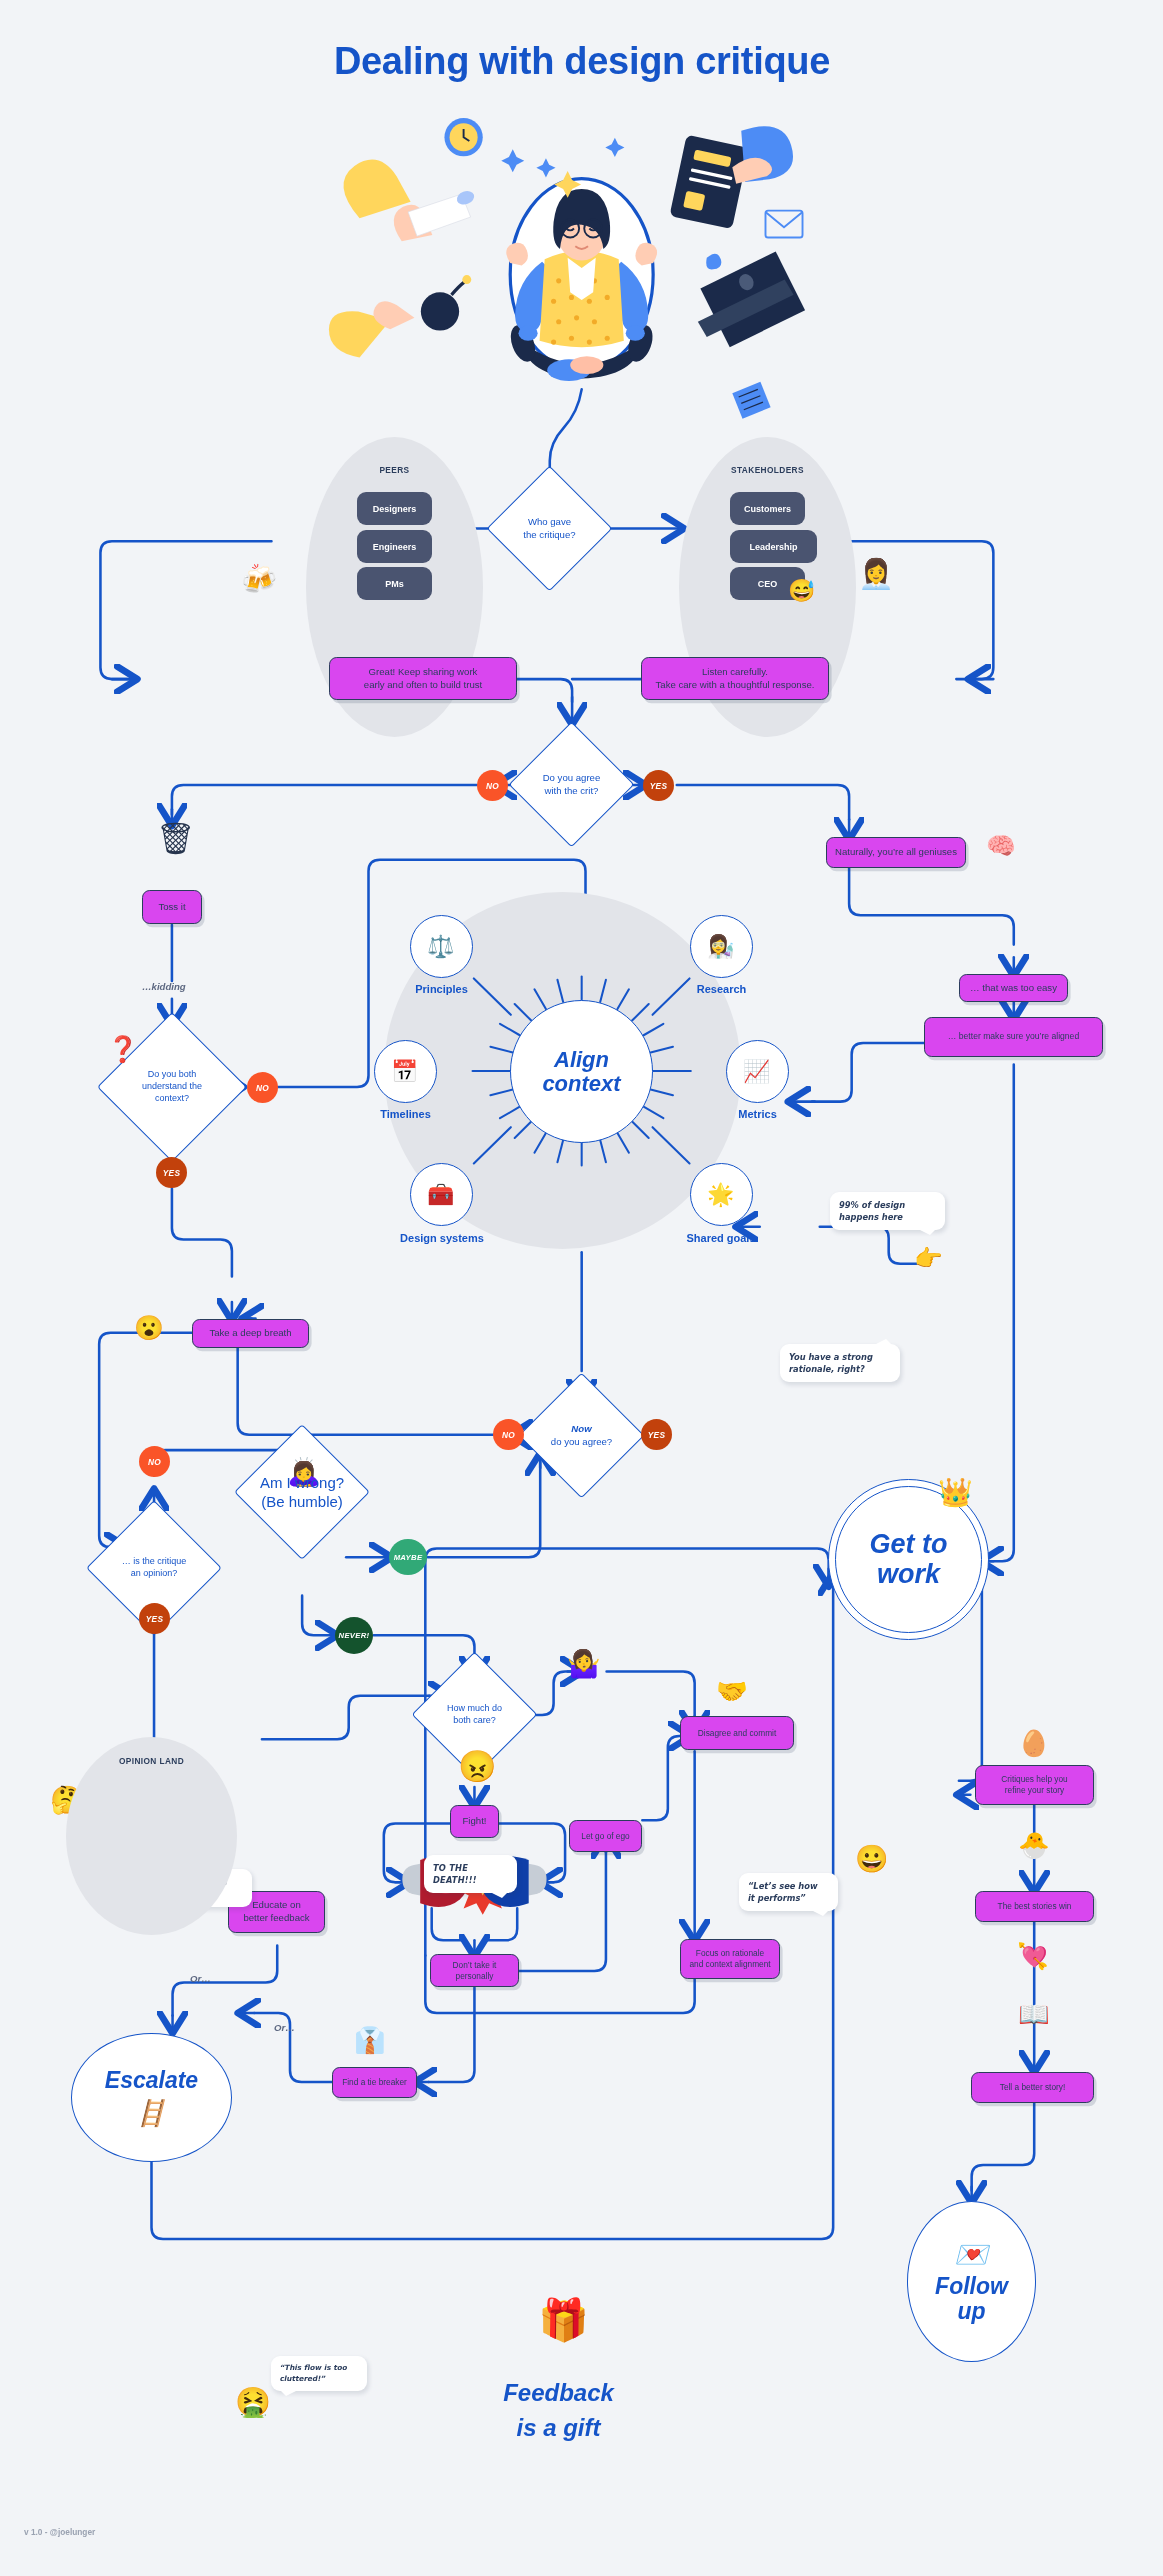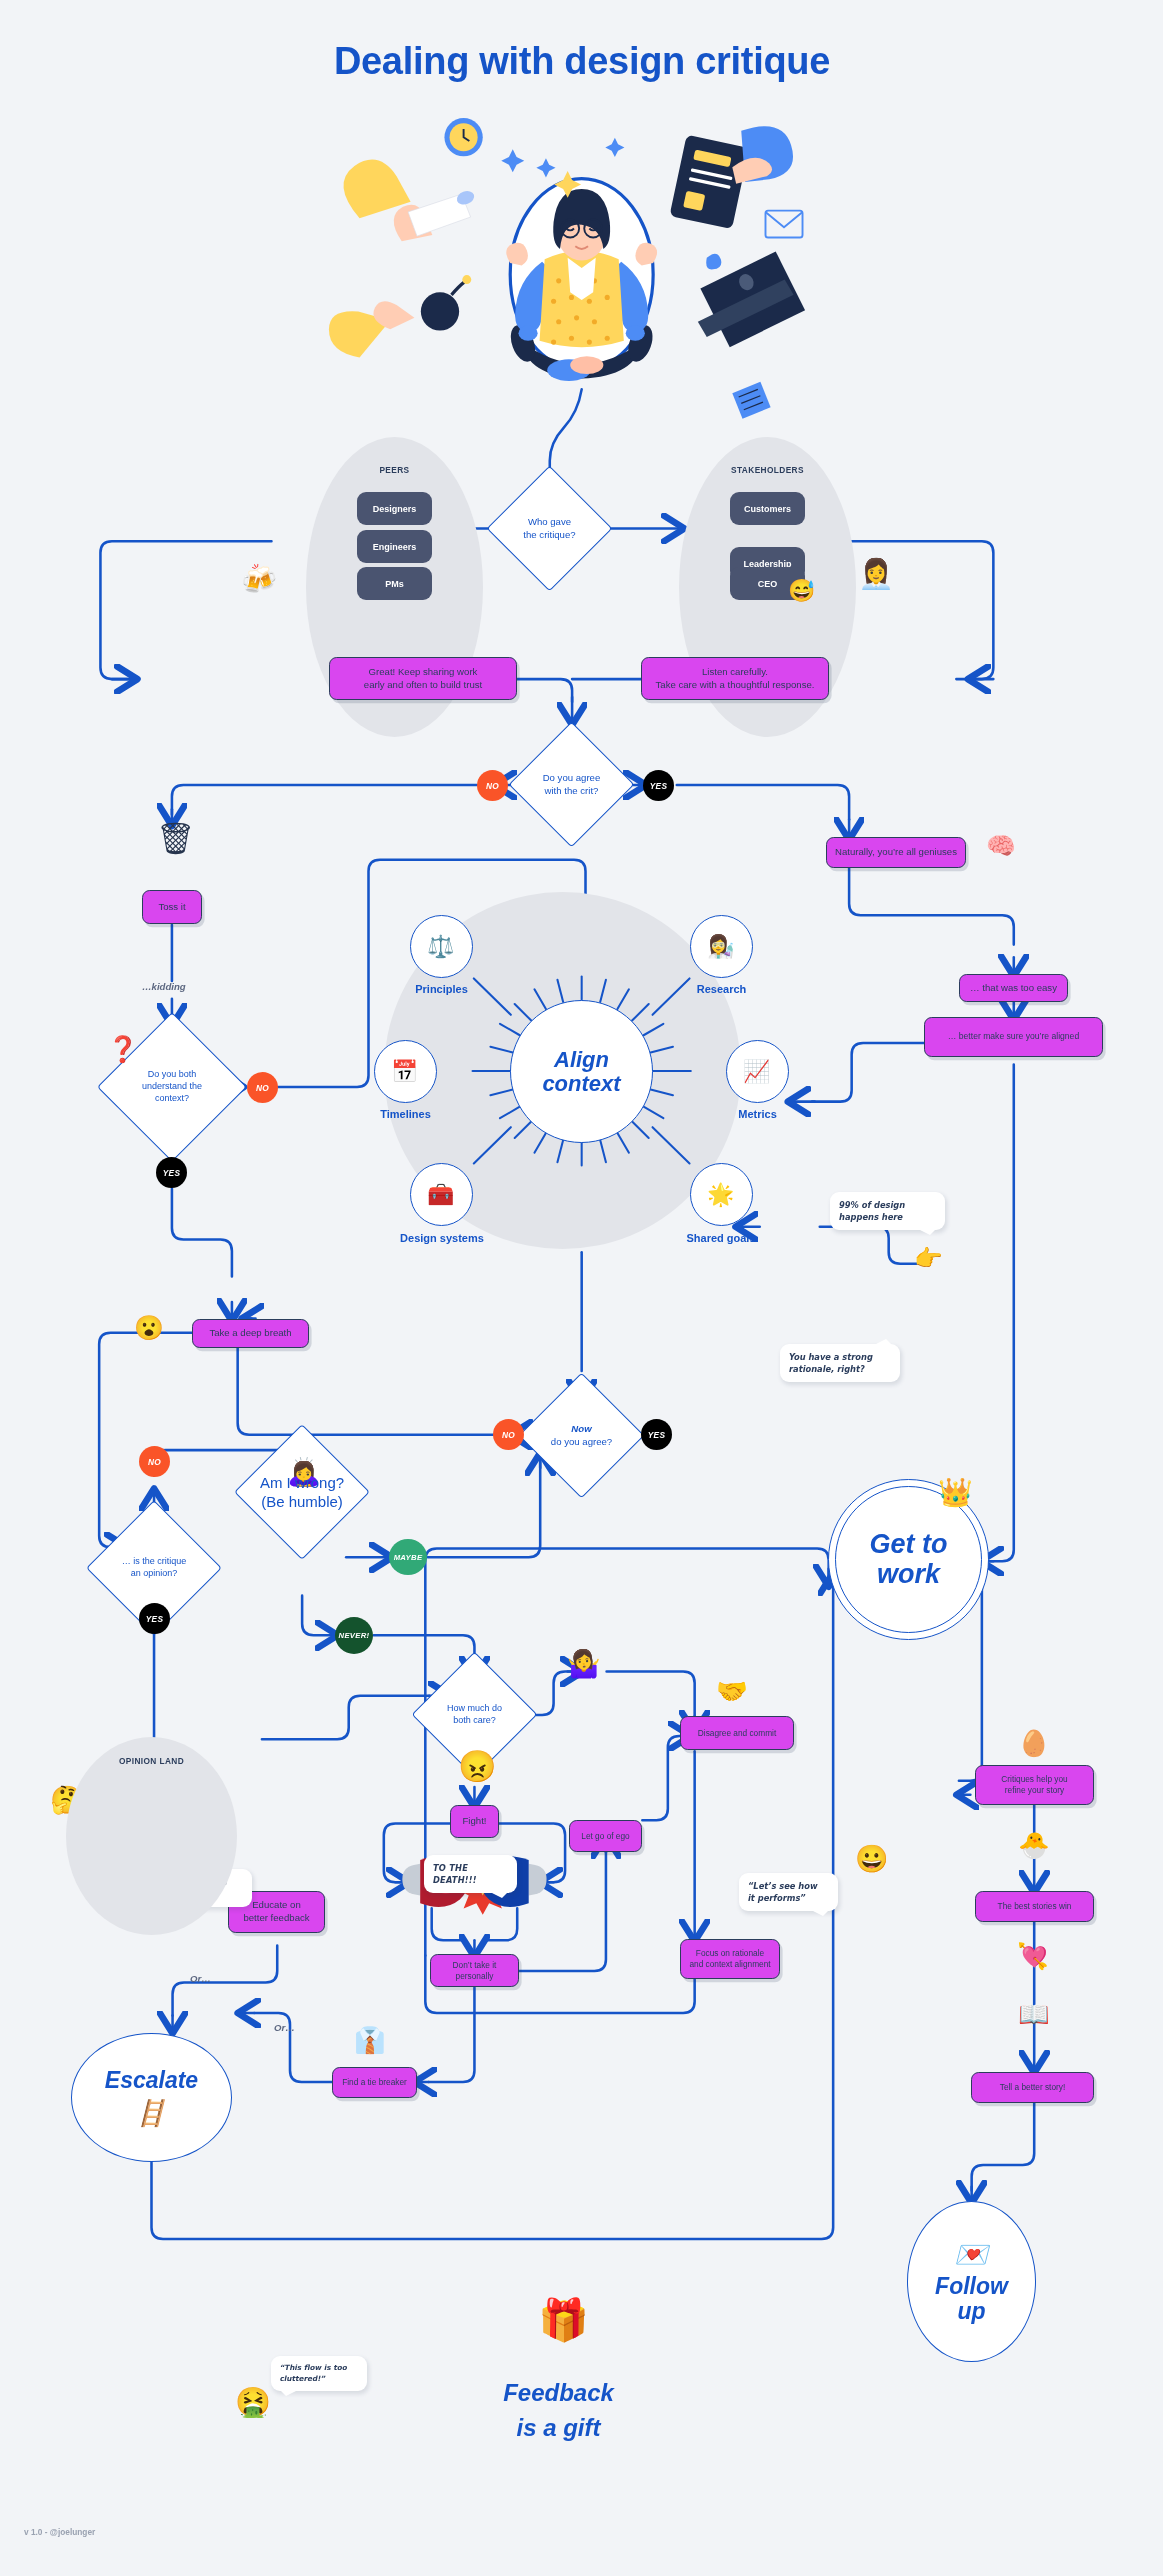--- a/index.html
+++ b/index.html
@@ -42,21 +42,21 @@
   .diamond em { font-style:italic; font-weight:bold; display:block; }
 
   
   .pill {
     position:absolute; border-radius:50%;
     display:flex; align-items:center; justify-content:center;
     color:#fff; font-style:italic; font-weight:bold; letter-spacing:0.3px;
     font-size:8.3px;
   }
   .pill.no     { background:#fa5428; }
-  .pill.yes    { background:#000000; }
+  .pill.yes    { background:#c2410c; }
   .pill.maybe  { background:#31a977; }
   .pill.never  { background:#14532d; }
 
   
   .group-ellipse {
     position:absolute; background:#e2e4e9; border-radius:50%;
   }
   .group-title {
     position:absolute; text-align:center; width:100%;
     font-size:8.3px; font-weight:bold; color:#2b3d5c; letter-spacing:0.4px;
@@ -390,21 +390,21 @@
   </div>
   <div class="chip" style="left:357px; top:492px; width:75px; height:33px;">Designers</div>
   <div class="chip" style="left:357px; top:530px; width:75px; height:33px;">Engineers</div>
   <div class="chip" style="left:357px; top:567px; width:75px; height:33px;">PMs</div>
 
   <div class="group-ellipse" style="left:679px; top:437px; width:177px; height:300px;"></div>
   <div style="position:absolute; left:679px; top:465px; width:177px;">
     <div class="group-title">STAKEHOLDERS</div>
   </div>
   <div class="chip" style="left:730px; top:492px; width:75px; height:33px;">Customers</div>
-  <div class="chip" style="left:730px; top:530px; width:75px; height:33px;margin-top:17px;">Leadership</div>
+  <div class="chip" style="left:730px; top:530px; width:87px; height:33px;">Leadership</div>
   <div class="chip" style="left:730px; top:567px; width:75px; height:33px;">CEO</div>
 
   <div class="emoji" style="left:241px; top:565px; font-size:29px;">🍻</div>
   <div class="emoji" style="left:788px; top:580px; font-size:22px;">😅</div>
   <div class="emoji" style="left:858px; top:560px; font-size:29px;">👩‍💼</div>
 
   <div class="diamond" style="left:505px; top:484px; width:89px; height:89px;">
     <span>
       <span>Who gave</span><br>
       <span>the critique?</span>

